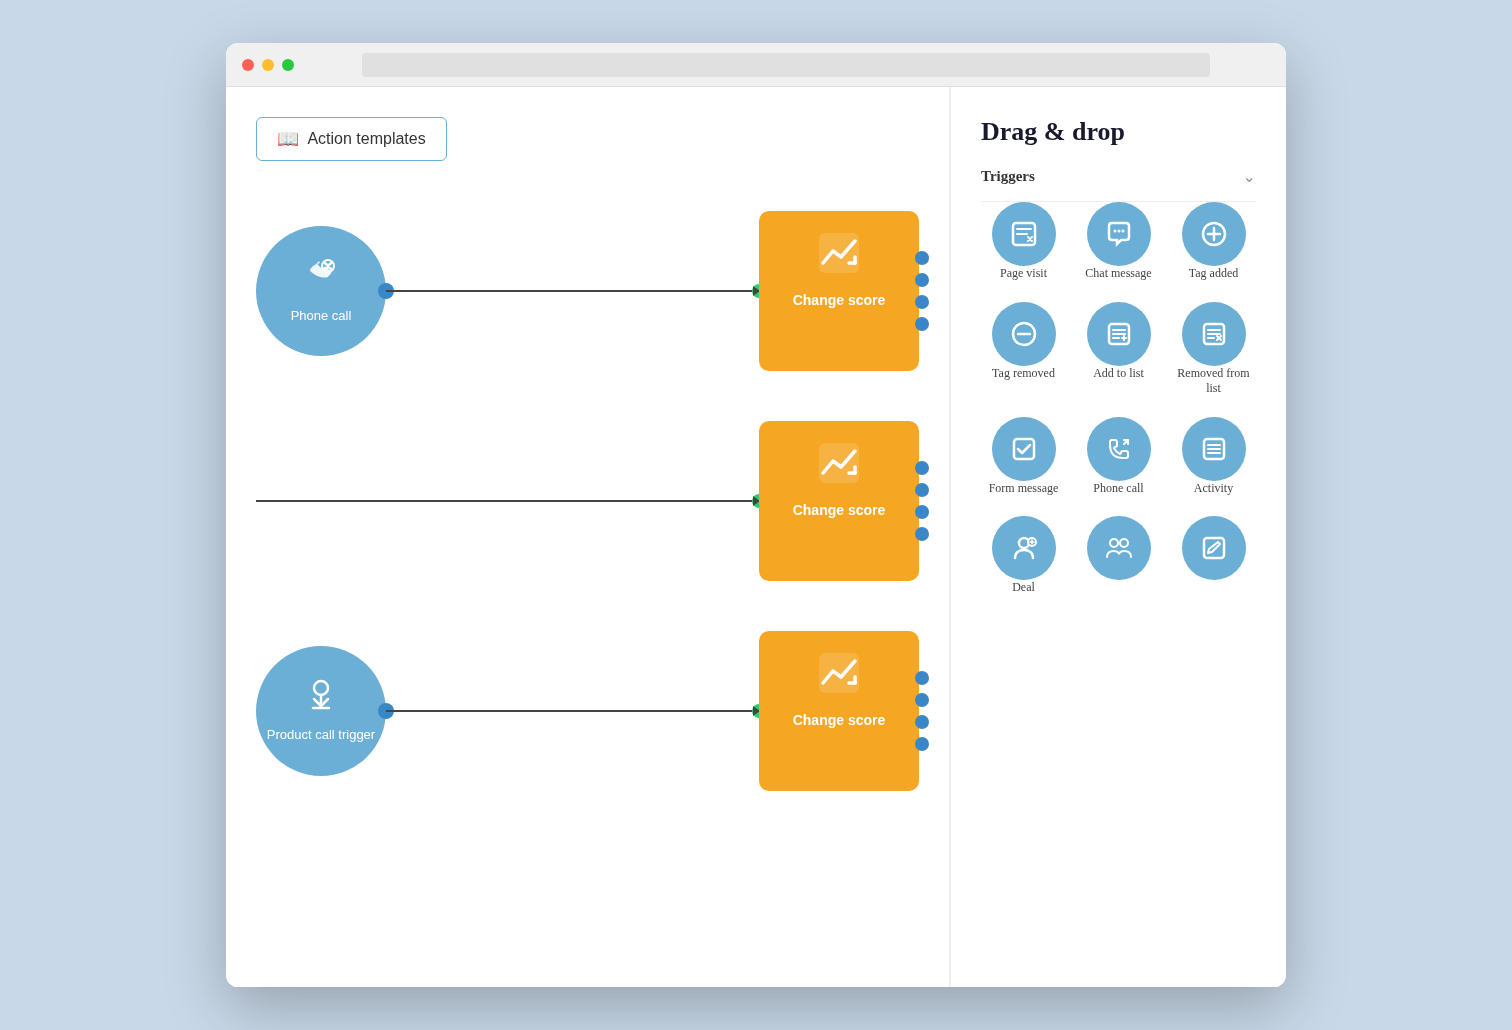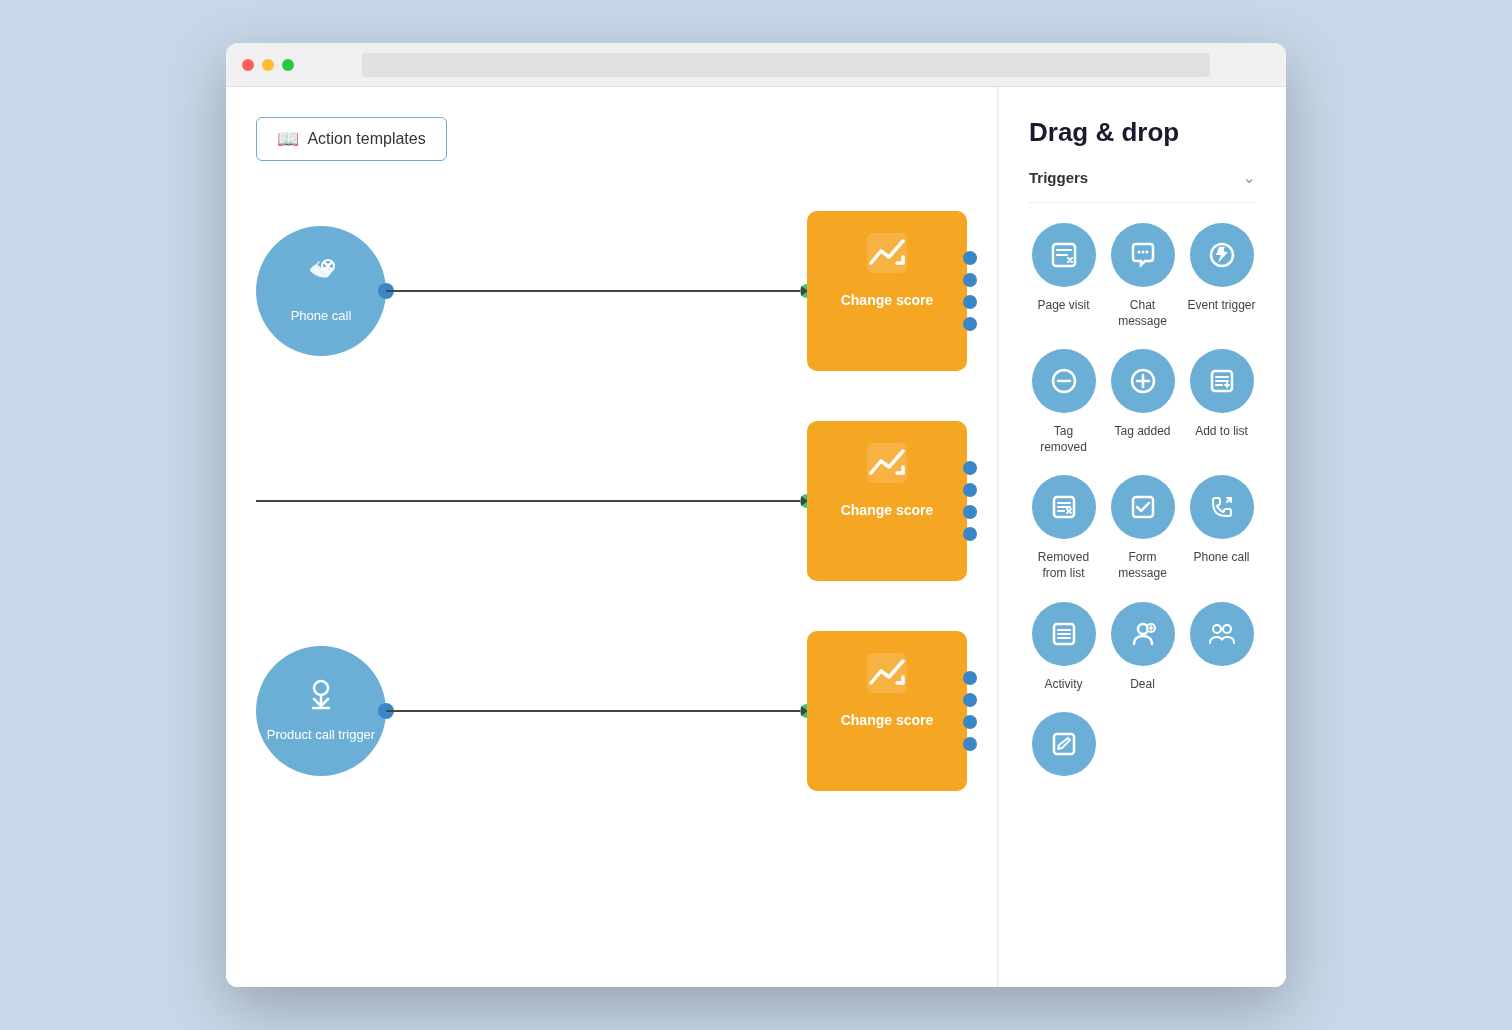--- a/index.html
+++ b/index.html
@@ -193,40 +193,40 @@
     .green-dot {
       width: 14px;
       height: 14px;
       background: #2ecc71;
       border-radius: 50%;
       margin-right: 2px;
     }
 
     
     .dragdrop-panel {
-      width: 288px;
+      width: 336px;
       background: #fff;
       padding: 30px;
       border-left: 1px solid #eee;
+      font-family: Liberation Serif, serif;
     }
 
     .dragdrop-title {
       font-size: 26px;
       font-weight: 700;
       color: #1a1a2e;
       margin-bottom: 20px;
     }
 
     .triggers-header {
       display: flex;
       align-items: center;
       justify-content: space-between;
       padding-bottom: 15px;
       border-bottom: 1px solid #eee;
-      margin-bottom: 20px;
     }
 
     .triggers-label {
       font-size: 15px;
       font-weight: 600;
       color: #333;
     }
 
     .chevron-icon {
       color: #999;
@@ -236,21 +236,21 @@
     .triggers-grid {
       display: grid;
       grid-template-columns: repeat(3, 1fr);
       gap: 20px 10px;
     }
 
     .trigger-item {
       display: flex;
       flex-direction: column;
       align-items: center;
-      gap: 11px;
+      gap: 0;
       cursor: grab;
     }
 
     .trigger-circle {
       width: 64px;
       height: 64px;
       border-radius: 50%;
       background: #6baed6;
       display: flex;
       align-items: center;
@@ -430,50 +430,40 @@
               <path d="M4 6 Q4 3 7 3 L21 3 Q24 3 24 6 L24 17 Q24 20 21 20 L16 20 L12 24 L12 20 L7 20 Q4 20 4 17 Z" stroke="white" stroke-width="2.5" fill="none"></path>
               <circle cx="10" cy="11" r="1.5" fill="white"></circle>
               <circle cx="14" cy="11" r="1.5" fill="white"></circle>
               <circle cx="18" cy="11" r="1.5" fill="white"></circle>
             </svg>
           </div>
           <span class="trigger-label">Chat message</span>
         </div>
 
 
-        <div class="trigger-item">
-          <div class="trigger-circle">
-            <svg width="28" height="28" viewBox="0 0 28 28" fill="none">
-              <circle cx="14" cy="14" r="11" stroke="white" stroke-width="2.5" fill="none"></circle>
-              <polygon points="14,5 14,14 18,14" fill="white"></polygon>
-              <path d="M11 6 L8 14 L13 14 L10 22 L20 11 L14 11 L17 6 Z" fill="white"></path>
-            </svg>
-          </div>
-          <span class="trigger-label">Event trigger</span>
-        </div>
-
-        <div class="trigger-item">
-          <div class="trigger-circle">
-            <svg width="28" height="28" viewBox="0 0 28 28" fill="none">
-              <circle cx="14" cy="14" r="11" stroke="white" stroke-width="2.5" fill="none"></circle>
-              <line x1="8" y1="14" x2="20" y2="14" stroke="white" stroke-width="2.5" stroke-linecap="round"></line>
-            </svg>
-          </div>
-          <span class="trigger-label">Tag removed</span>
-        </div>
 
         <div class="trigger-item">
           <div class="trigger-circle">
             <svg width="28" height="28" viewBox="0 0 28 28" fill="none">
               <circle cx="14" cy="14" r="11" stroke="white" stroke-width="2.5" fill="none"></circle>
               <line x1="14" y1="8" x2="14" y2="20" stroke="white" stroke-width="2.5" stroke-linecap="round"></line>
               <line x1="8" y1="14" x2="20" y2="14" stroke="white" stroke-width="2.5" stroke-linecap="round"></line>
             </svg>
           </div>
           <span class="trigger-label">Tag added</span>
+        </div>
+
+        <div class="trigger-item">
+          <div class="trigger-circle">
+            <svg width="28" height="28" viewBox="0 0 28 28" fill="none">
+              <circle cx="14" cy="14" r="11" stroke="white" stroke-width="2.5" fill="none"></circle>
+              <line x1="8" y1="14" x2="20" y2="14" stroke="white" stroke-width="2.5" stroke-linecap="round"></line>
+            </svg>
+          </div>
+          <span class="trigger-label">Tag removed</span>
         </div>
 
         <div class="trigger-item">
           <div class="trigger-circle">
             <svg width="28" height="28" viewBox="0 0 28 28" fill="none">
               <rect x="4" y="4" width="20" height="20" rx="3" stroke="white" stroke-width="2.5" fill="none"></rect>
               <line x1="8" y1="10" x2="20" y2="10" stroke="white" stroke-width="2" stroke-linecap="round"></line>
               <line x1="8" y1="14" x2="20" y2="14" stroke="white" stroke-width="2" stroke-linecap="round"></line>
               <line x1="8" y1="18" x2="14" y2="18" stroke="white" stroke-width="2" stroke-linecap="round"></line>
               <line x1="19" y1="16" x2="19" y2="20" stroke="white" stroke-width="2" stroke-linecap="round"></line>

